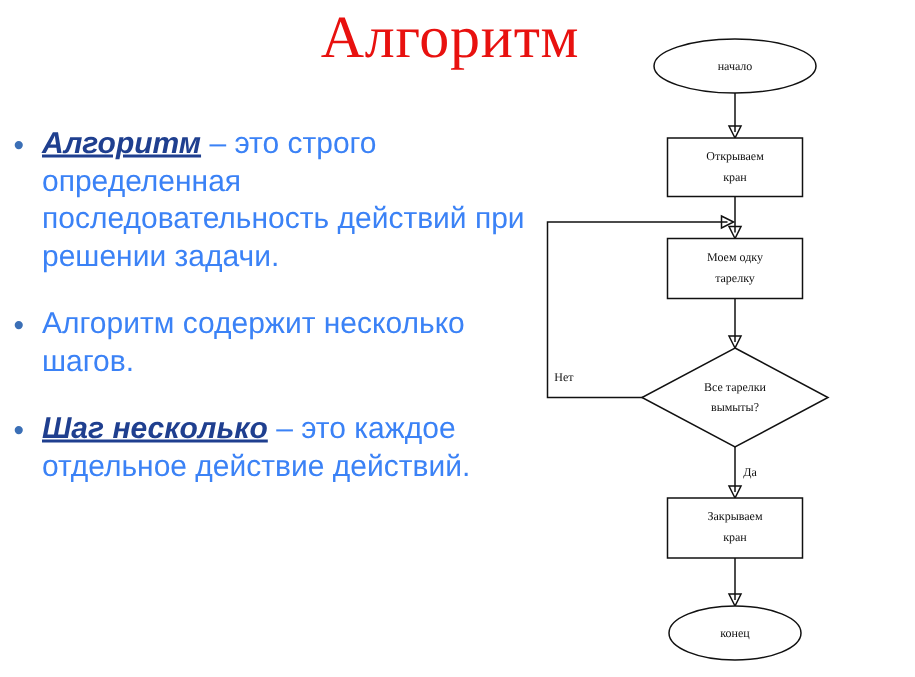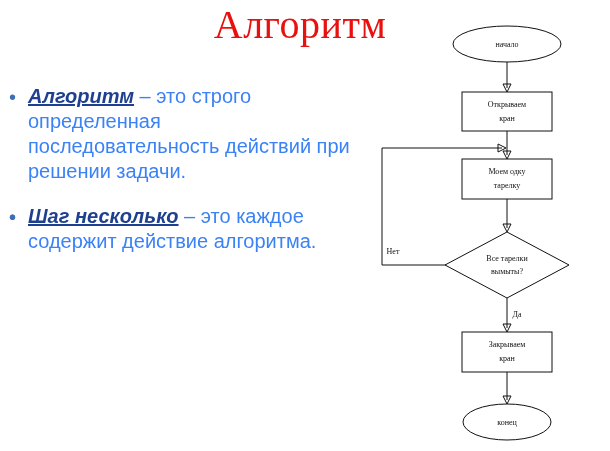--- a/index.html
+++ b/index.html
@@ -65,21 +65,21 @@
     font-style: italic;
     text-decoration: underline;
   }
   .plain {
     color: #3b82f6;
   }
 
   
   #flow {
     position: absolute;
-    left: 357px;
+    left: 340px;
     top: 0px;
     width: 250px;
     height: 451px;
     text-decoration: underline;
   }
   #flow svg {
     display: block;
   }
   .fc-label {
     font-family: "Liberation Serif", serif;
@@ -114,25 +114,26 @@
 
   <div id="bullets">
 
     <div class="bullet">
       <span class="dot">•</span>
       <span class="term">Алгоритм</span><span class="plain"> – это строго определенная последовательность действий при решении задачи.</span>
     </div>
 
     <div class="bullet">
       <span class="dot">•</span>
+      <span class="plain">Алгоритм содержит несколько шагов.</span>
     </div>
 
     <div class="bullet">
       <span class="dot">•</span>
-      <span class="term">Шаг несколько</span><span class="plain"> – это каждое содержит действие алгоритма.</span>
+      <span class="term">Шаг несколько</span><span class="plain"> – это каждое отдельное действие действий.</span>
     </div>
 
   </div>
 
   <div id="flow">
     <svg width="250" height="451" viewBox="0 0 250 451" xmlns="http://www.w3.org/2000/svg">
 
       <line class="fc-line" x1="150" y1="62" x2="150" y2="88"></line>
       <polygon class="fc-line" fill="#111111" points="150,92 146,84 154,84"></polygon>
 

